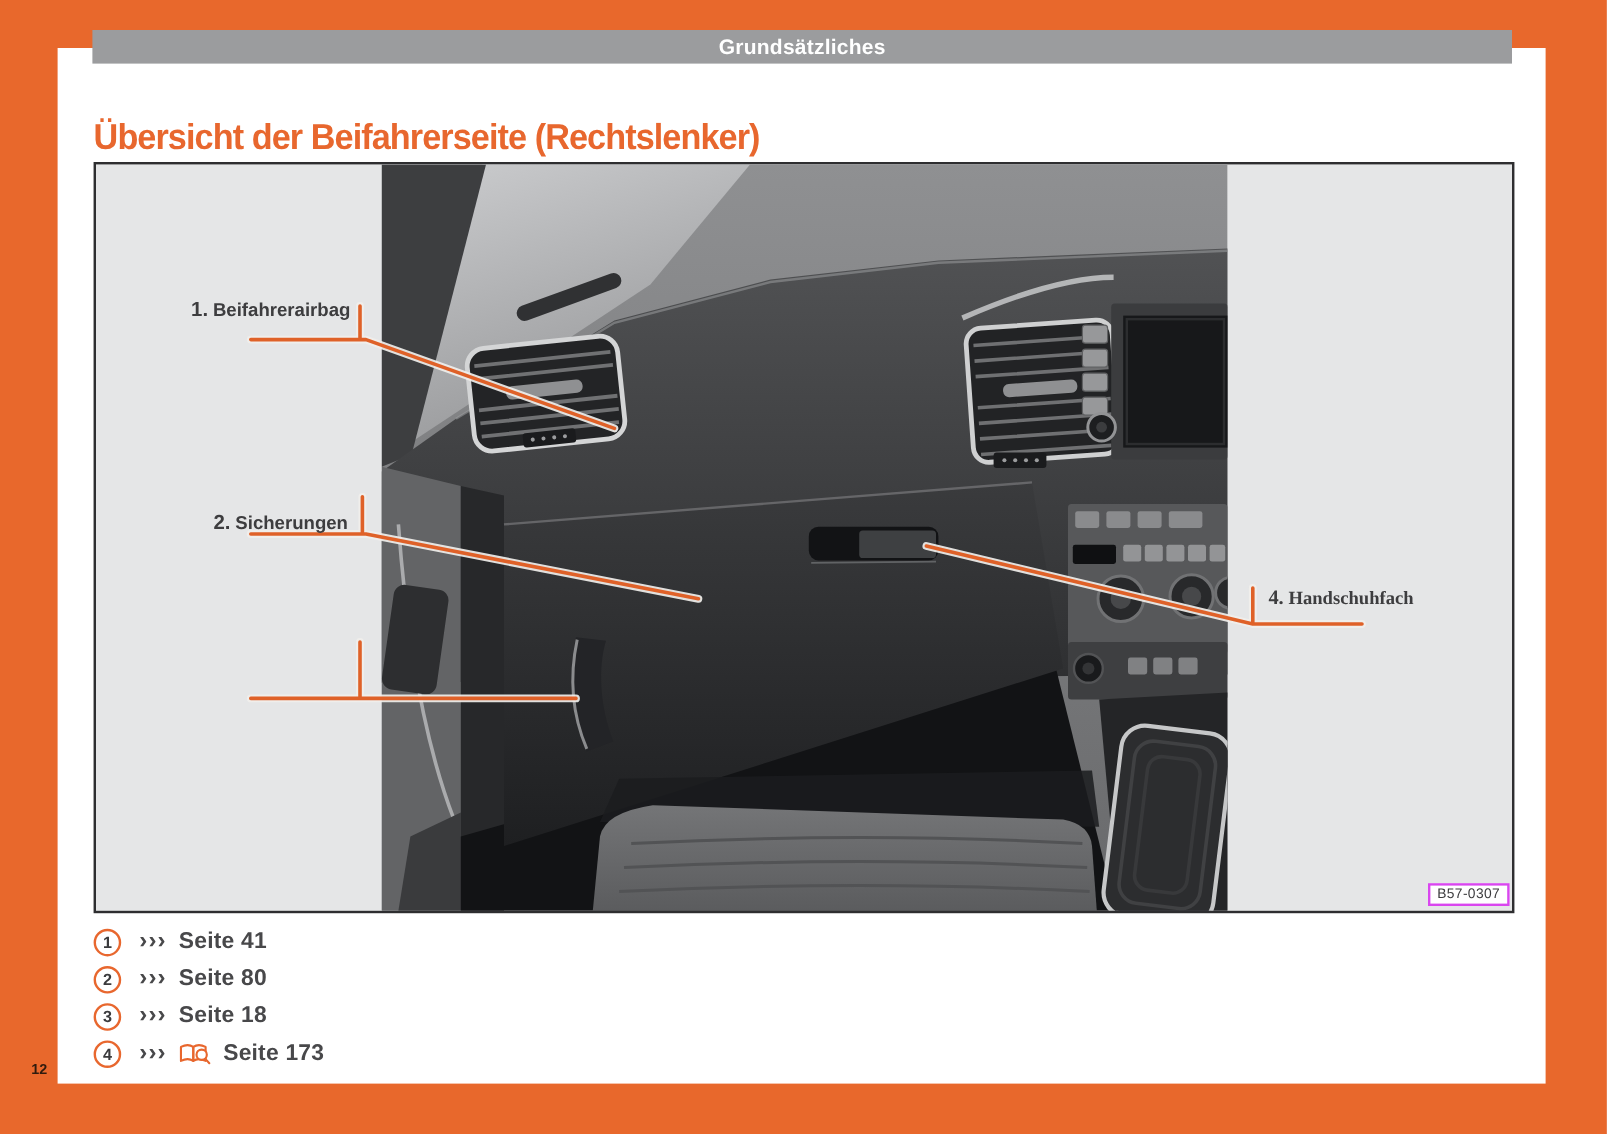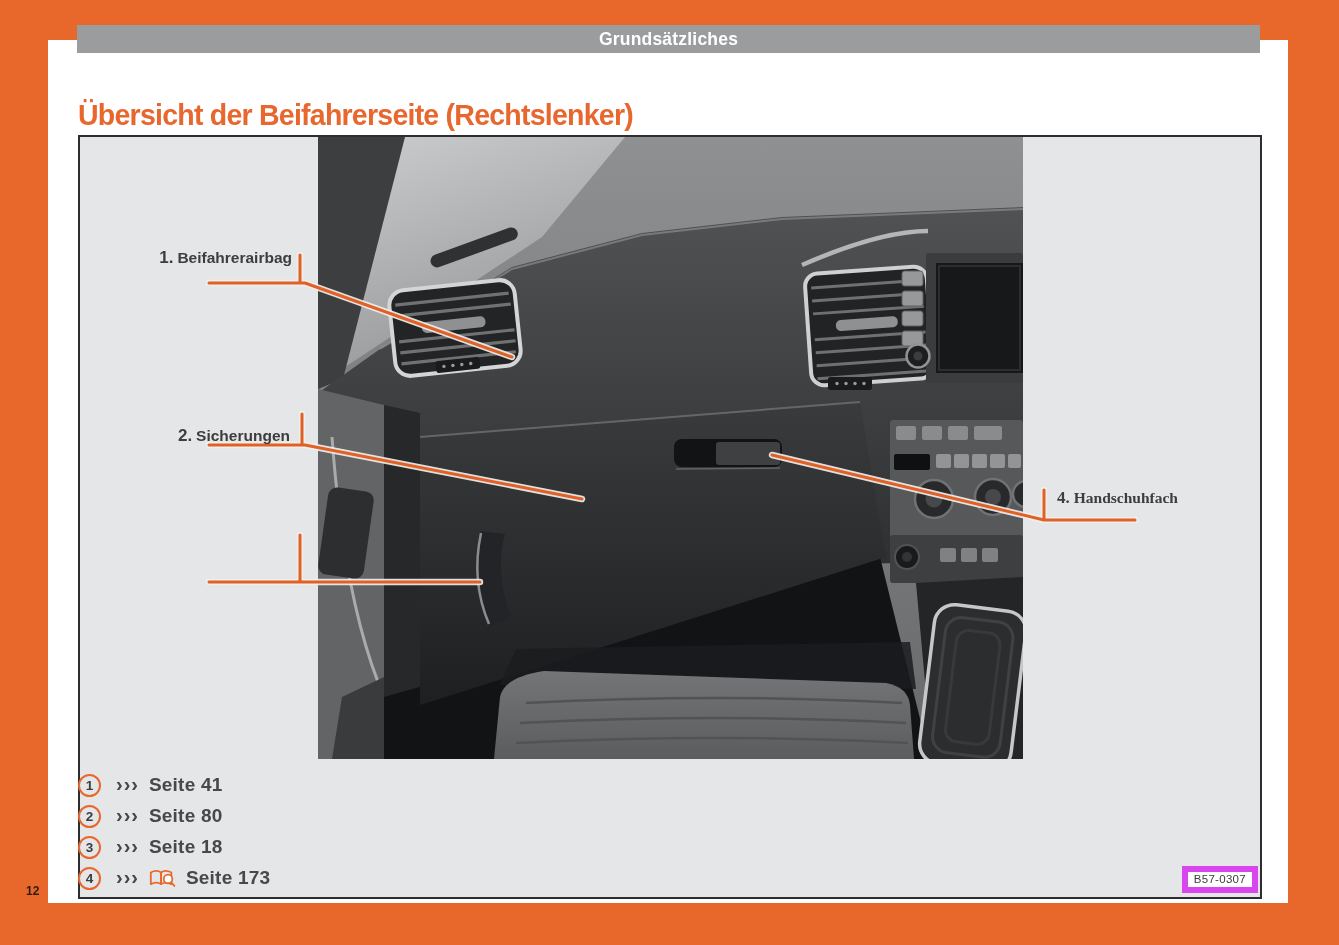--- a/index.html
+++ b/index.html
@@ -17,33 +17,33 @@
     background:#9b9c9e;color:#ffffff;
     font-size:17.5px;font-weight:bold;text-align:center;line-height:29px;
     letter-spacing:0.2px;
   }
   .page-title{
     position:absolute;left:78px;top:78px;
     color:#e8672e;font-size:30px;font-weight:bold;letter-spacing:-0.8px;
     transform:scaleX(0.95);transform-origin:left center;white-space:nowrap;
   }
   .figure{
-    position:absolute;left:78px;top:135px;width:1184px;height:764px;
+    position:absolute;left:78px;top:135px;width:1184px;height:626px;
     border:2px solid #2e2e30;background:#e5e6e7;box-sizing:border-box;
   }
   .figure svg.scene{position:absolute;left:0;top:0;}
   .fig-label{
     position:absolute;color:#3d3d3f;font-weight:bold;font-size:15.5px;
     line-height:1.3;white-space:nowrap;
   }
   .fig-label .num{font-size:17px;margin-right:4px;}
   .fig-label.wrap{white-space:normal;text-align:right;}
   .img-code{
     position:absolute;right:2px;bottom:4px;background:#ffffff;
-    border:6px solid #d946ef;color:#3c3c3e;
+    border:2px solid #d946ef;color:#3c3c3e;
     font-size:11.5px;padding:1px 6px 2px 6px;letter-spacing:0.3px;
   }
   .legend{
     position:absolute;left:78px;top:774px;display:flex;flex-direction:column;gap:9px;
   }
   .legend-row{display:flex;align-items:center;height:22px;}
   .legend-circle{
     width:19px;height:19px;border:2px solid #e8672e;border-radius:50%;
     color:#3b3b3d;font-size:13.5px;font-weight:bold;
     display:flex;align-items:center;justify-content:center;flex:0 0 auto;

